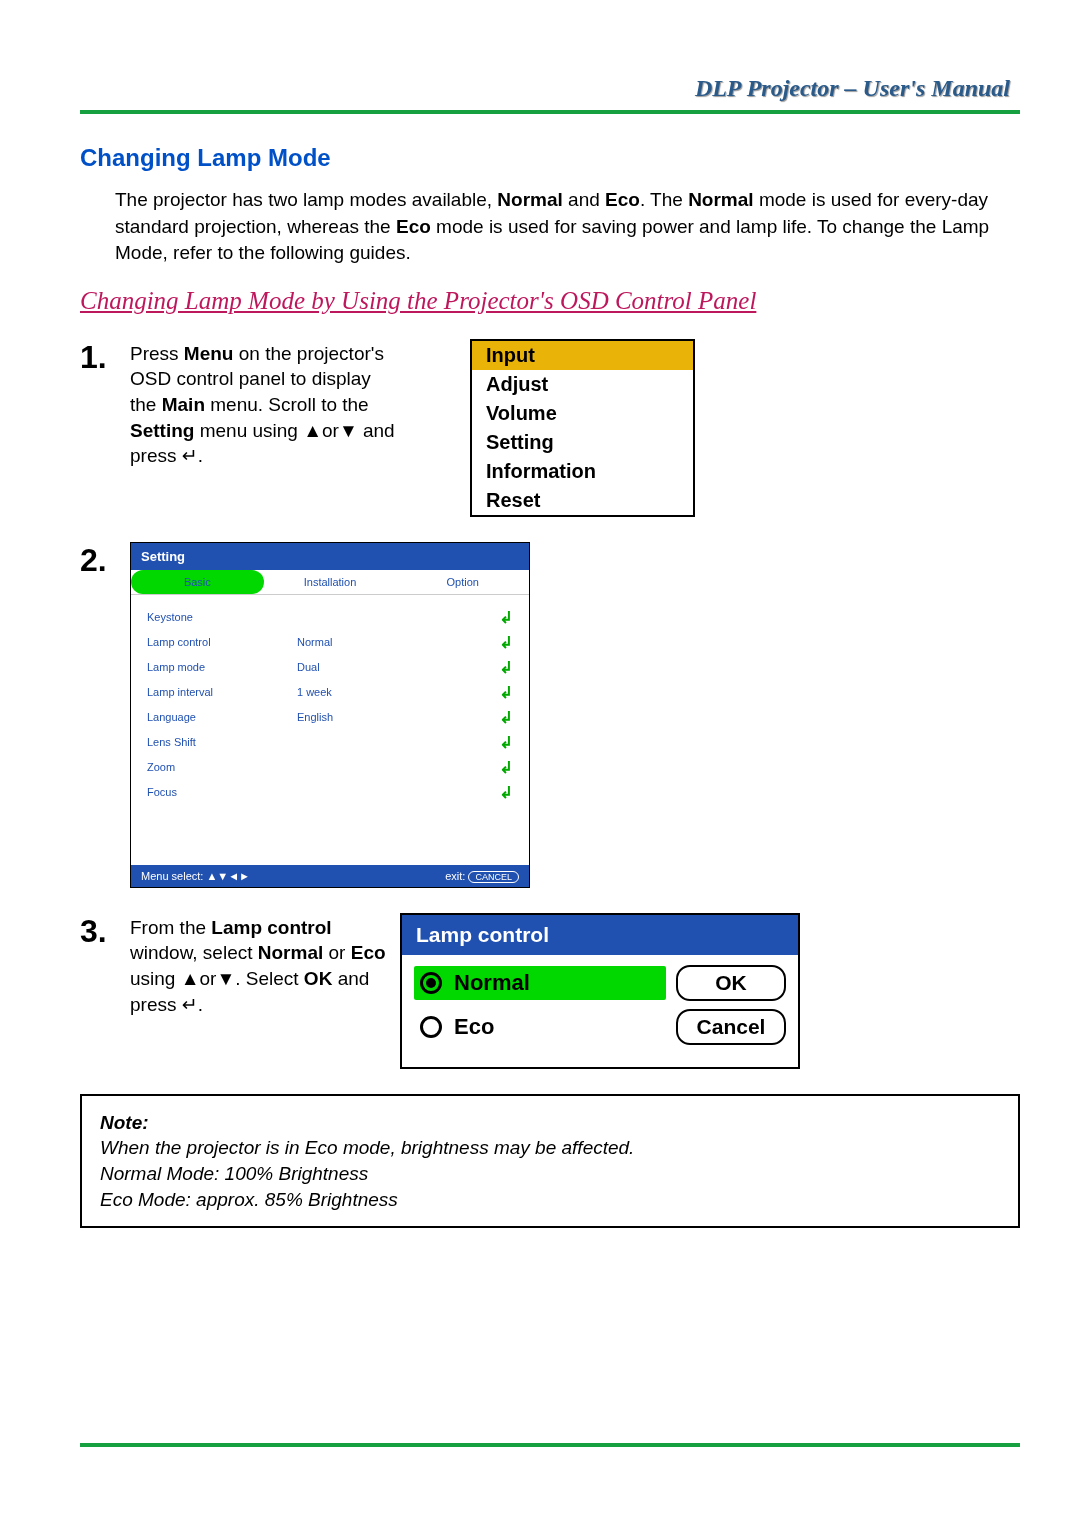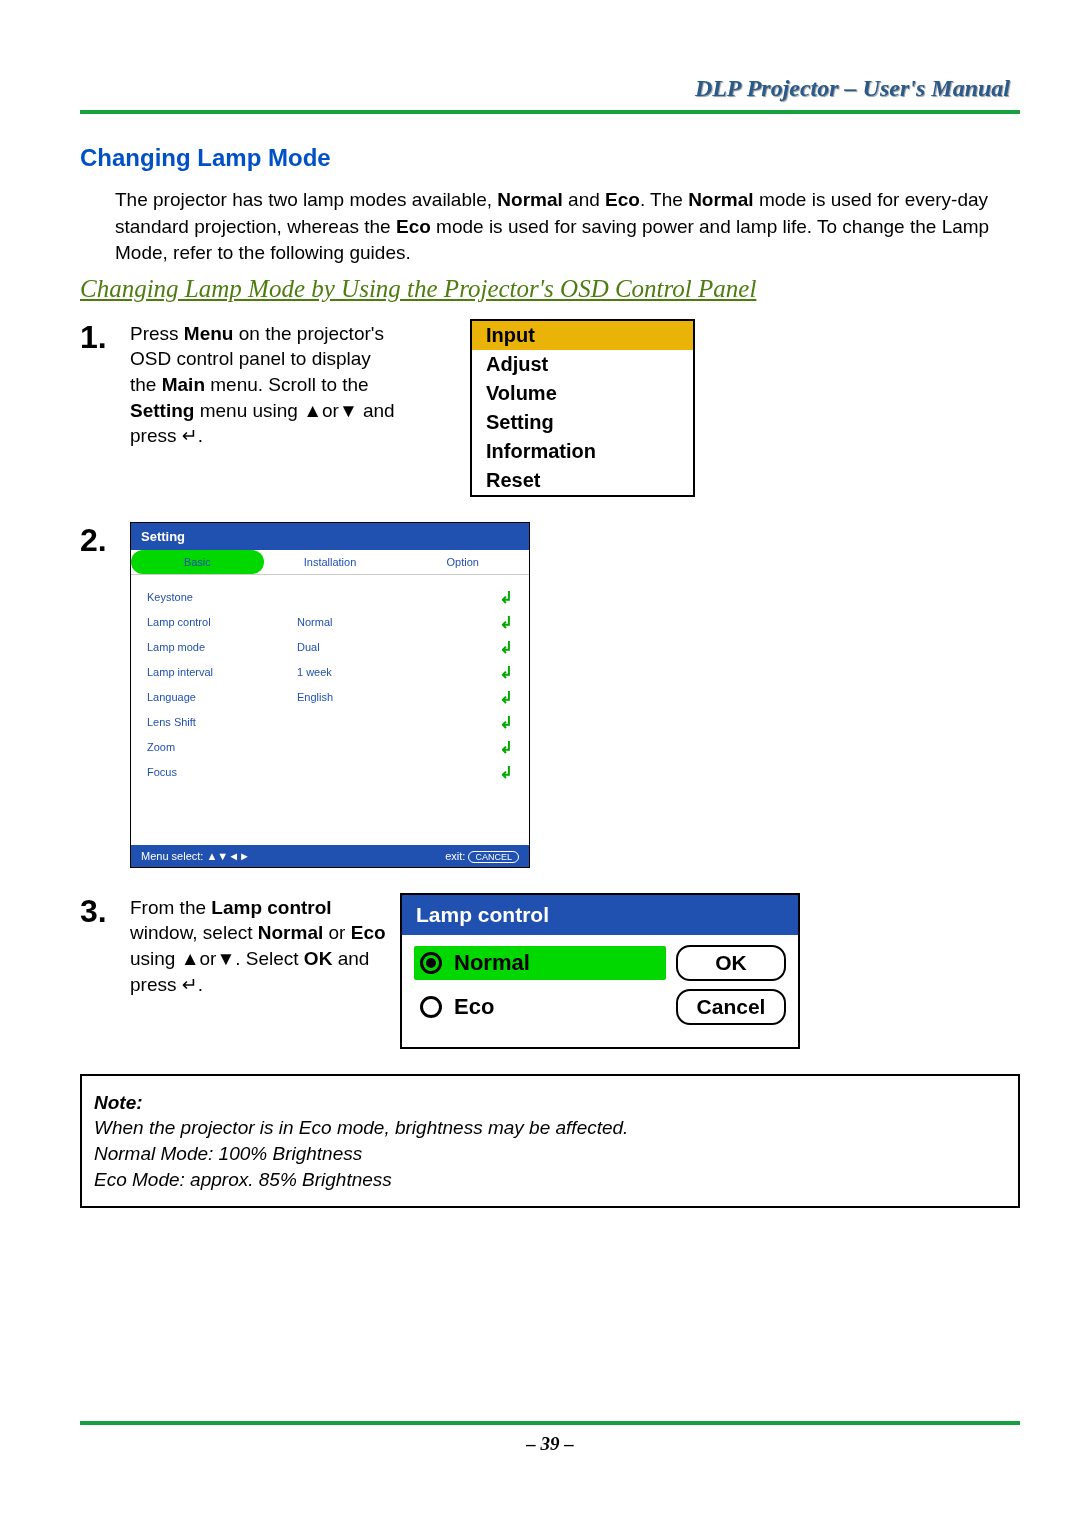--- a/index.html
+++ b/index.html
@@ -36,31 +36,31 @@
   .section-title {
     font-weight: bold;
     font-size: 24px;
     color: #0050c8;
     margin-bottom: 15px;
   }
   .intro {
     font-size: 19px;
     line-height: 1.4;
     margin-left: 35px;
-    margin-bottom: 8px;
+    margin-bottom: 20px;
     color: #000;
   }
   .intro b { font-weight: bold; }
   .sub-title {
     font-family: 'Times New Roman', serif;
     font-style: italic;
     font-size: 25px;
-    color: #4d7c0f;
+    color: #be185d;
     text-decoration: underline;
-    margin-bottom: 16px;
+    margin-bottom: 24px;
   }
   .step-row {
     display: flex;
     margin-bottom: 25px;
     align-items: flex-start;
   }
   .step-num {
     font-family: Arial, sans-serif;
     font-size: 32px;
     font-weight: bold;
@@ -218,21 +218,21 @@
     border-radius: 14px;
     text-align: center;
     font-size: 21px;
     font-weight: bold;
     padding: 4px 0;
     margin-left: 10px;
   }
   
   .note-box {
     border: 2px solid #000;
-    padding: 14px 12px;
+    padding: 14px 18px;
     font-size: 19px;
     line-height: 1.35;
     font-style: italic;
     margin-top: 20px;
   }
   .note-box .note-label {
     font-weight: bold;
   }
   .footer {
     position: absolute;
@@ -377,15 +377,14 @@
 
   <div class="note-box">
     <div class="note-label">Note:</div>
     <div>When the projector is in Eco mode, brightness may be affected.</div>
     <div>Normal Mode: 100% Brightness</div>
     <div>Eco Mode: approx. 85% Brightness</div>
   </div>
 
   <div class="footer">
     <div class="hr-bottom"></div>
-    <div class="page-num">– 39 –</div>
   </div>
 </div>
 
 </body></html>

